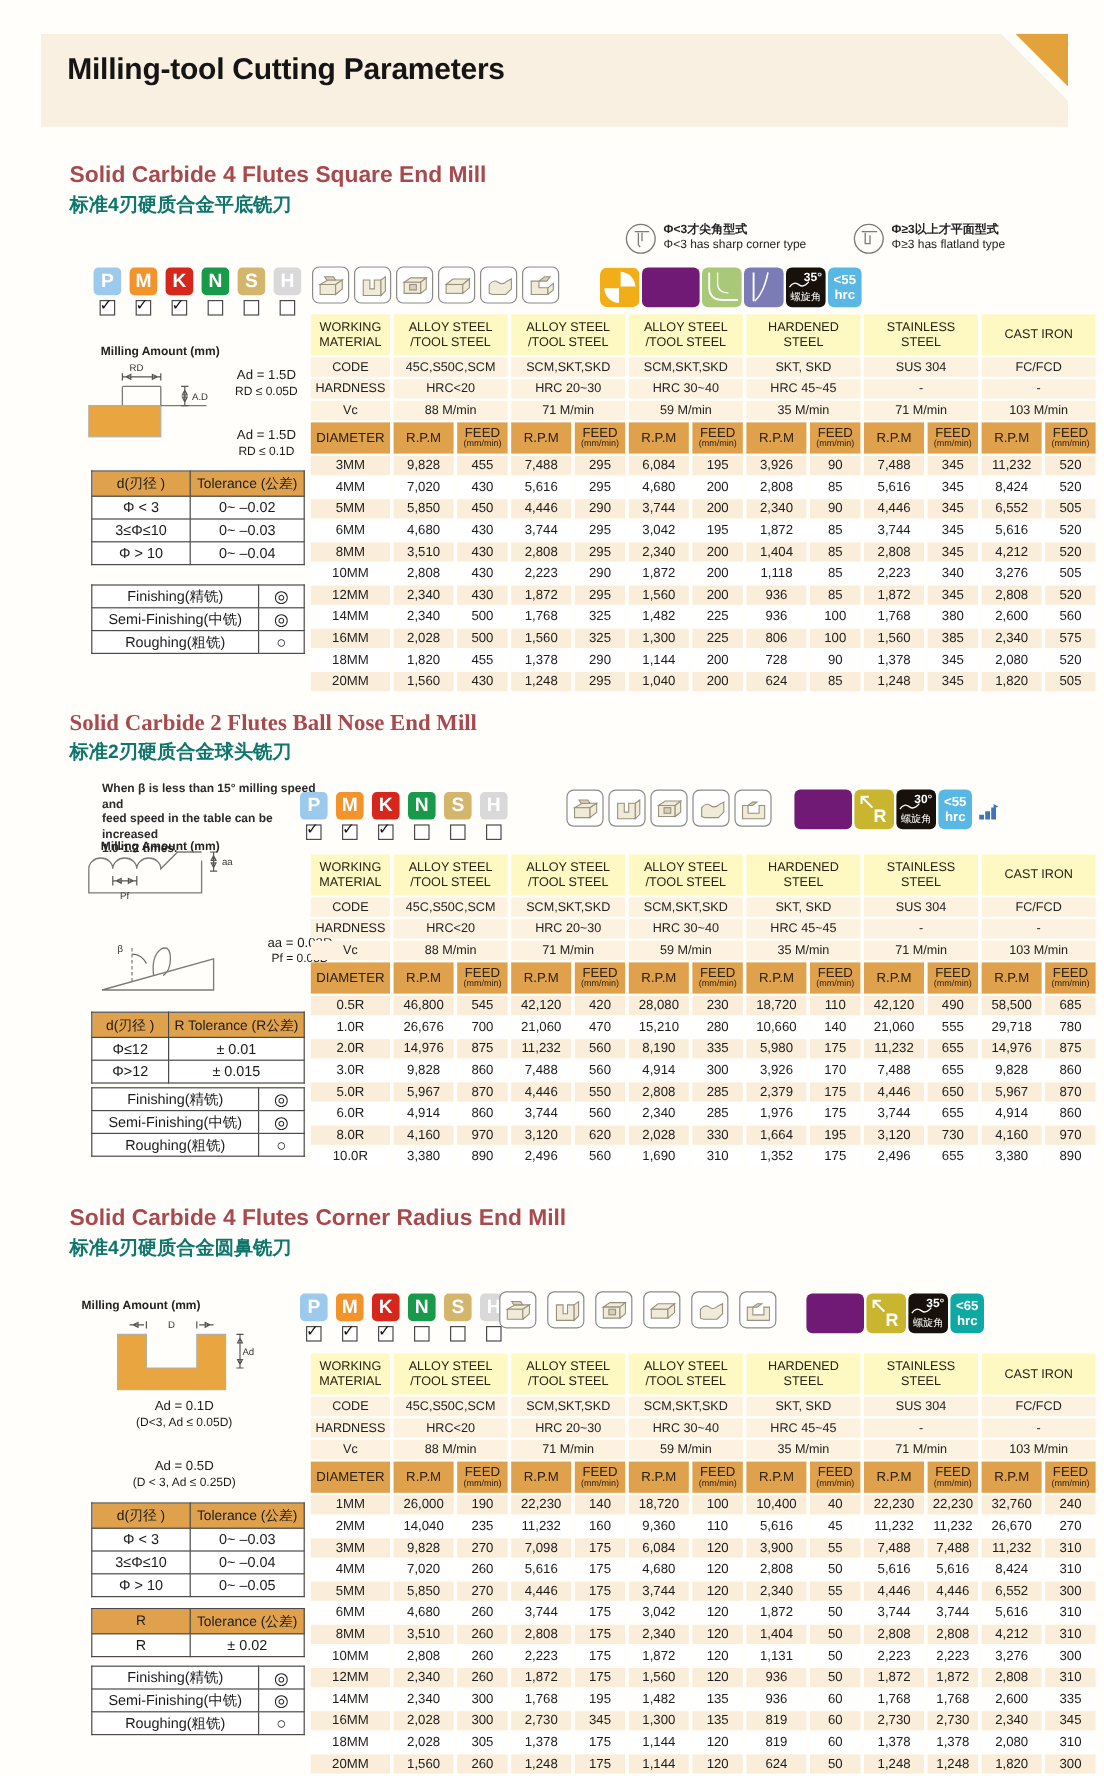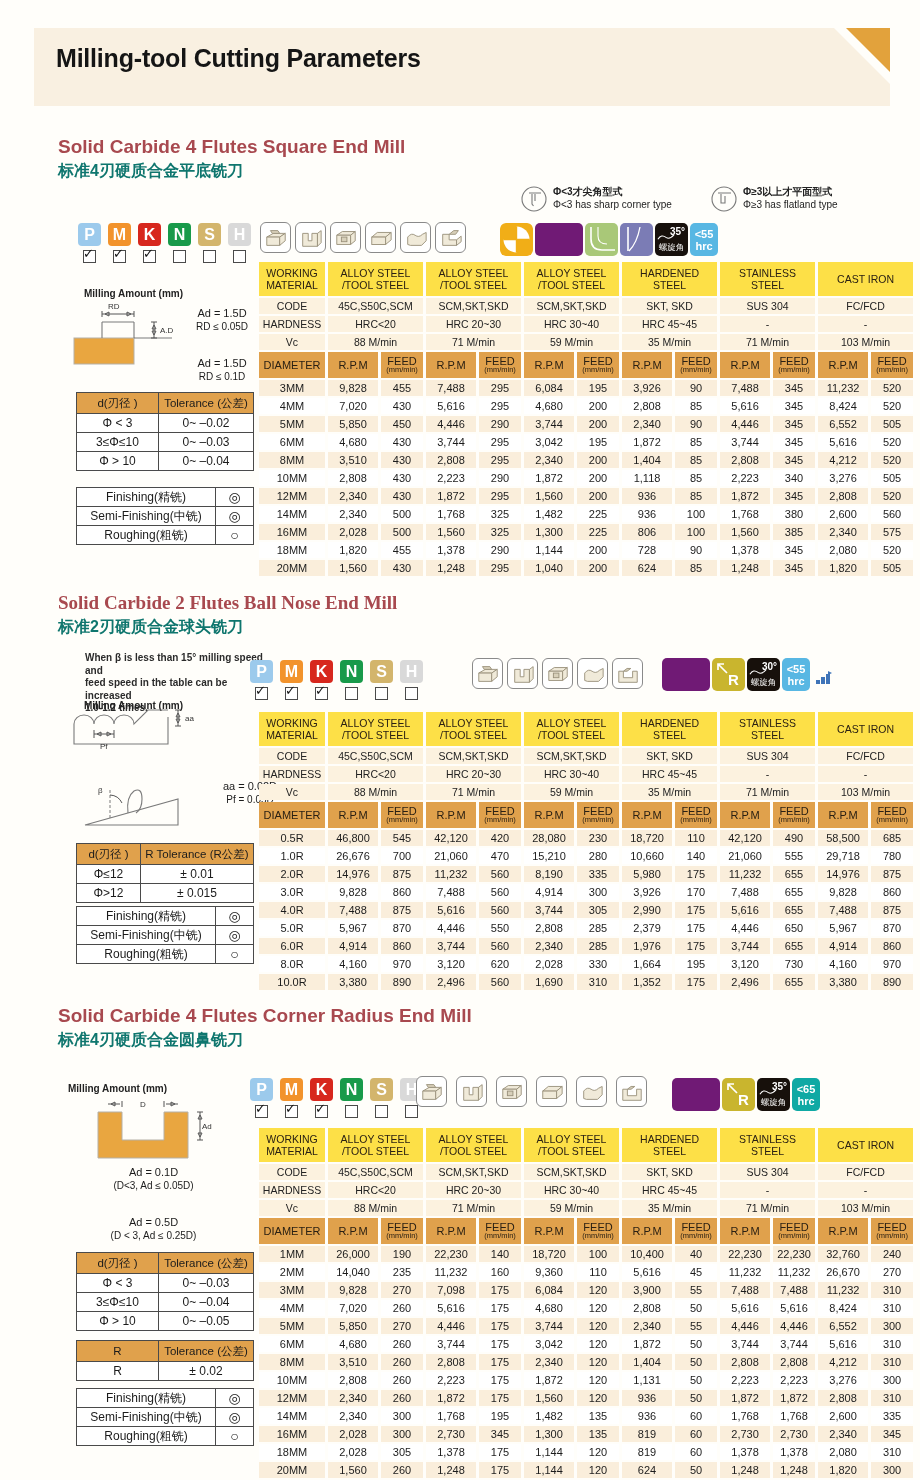--- a/index.html
+++ b/index.html
@@ -43,21 +43,21 @@
   .helix .ang{position:absolute;top:3px;right:3px;font-size:10px;font-weight:700;}
   .helix .lbl{position:absolute;bottom:2px;left:0;right:0;text-align:center;font-size:8.5px;}
   .helix svg{position:absolute;left:2px;top:8px;}
   .hrc{color:#fff;text-align:center;font-size:11px;font-weight:700;width:28px;height:33px;border-radius:5px;
        display:inline-flex;flex-direction:column;justify-content:center;line-height:12px;}
   .rbadge{background:#c9b52e;}
   .mountain{align-self:flex-end;margin:0 0 2px 3px;}
   
   table.cut{border-collapse:separate;border-spacing:3px 2px;table-layout:fixed;width:660px;}
   table.cut td{text-align:center;vertical-align:middle;color:#2a2013;overflow:hidden;}
-  table.cut tr.mat td{background:#fde047;height:32px;font-size:10.5px;line-height:12px;white-space:pre-line;}
+  table.cut tr.mat td{background:#fef9c3;height:32px;font-size:10.5px;line-height:12px;white-space:pre-line;}
   table.cut tr.meta td{background:#fcf2df;height:14px;font-size:10.5px;color:#222;}
   table.cut tr.dia td{background:#e0a14c;height:24px;font-size:11px;}
   table.cut td.feed{font-size:9px;line-height:9px;}
   table.cut td.feed small{display:block;font-size:7.5px;line-height:8px;}
   table.cut tbody td{height:14px;font-size:11px;color:#1c1c1c;}
   table.cut tbody tr:nth-child(odd) td{background:#faeedb;}
   table.cut tbody tr:nth-child(even) td{background:#fff;}
   
   table.stable{border-collapse:collapse;table-layout:fixed;}
   table.stable td{border:1.5px solid #4a4a4a;background:#fff;text-align:center;height:18px;
@@ -817,35 +817,20 @@
             <td>4,914</td>
             <td>300</td>
             <td>3,926</td>
             <td>170</td>
             <td>7,488</td>
             <td>655</td>
             <td>9,828</td>
             <td>860</td>
           </tr>
           <tr>
-            <td>4.0R</td>
-            <td>7,488</td>
-            <td>875</td>
-            <td>5,616</td>
-            <td>560</td>
-            <td>3,744</td>
-            <td>305</td>
-            <td>2,990</td>
-            <td>175</td>
-            <td>5,616</td>
-            <td>655</td>
-            <td>7,488</td>
-            <td>875</td>
-          </tr>
-          <tr>
             <td>5.0R</td>
             <td>5,967</td>
             <td>870</td>
             <td>4,446</td>
             <td>550</td>
             <td>2,808</td>
             <td>285</td>
             <td>2,379</td>
             <td>175</td>
             <td>4,446</td>

